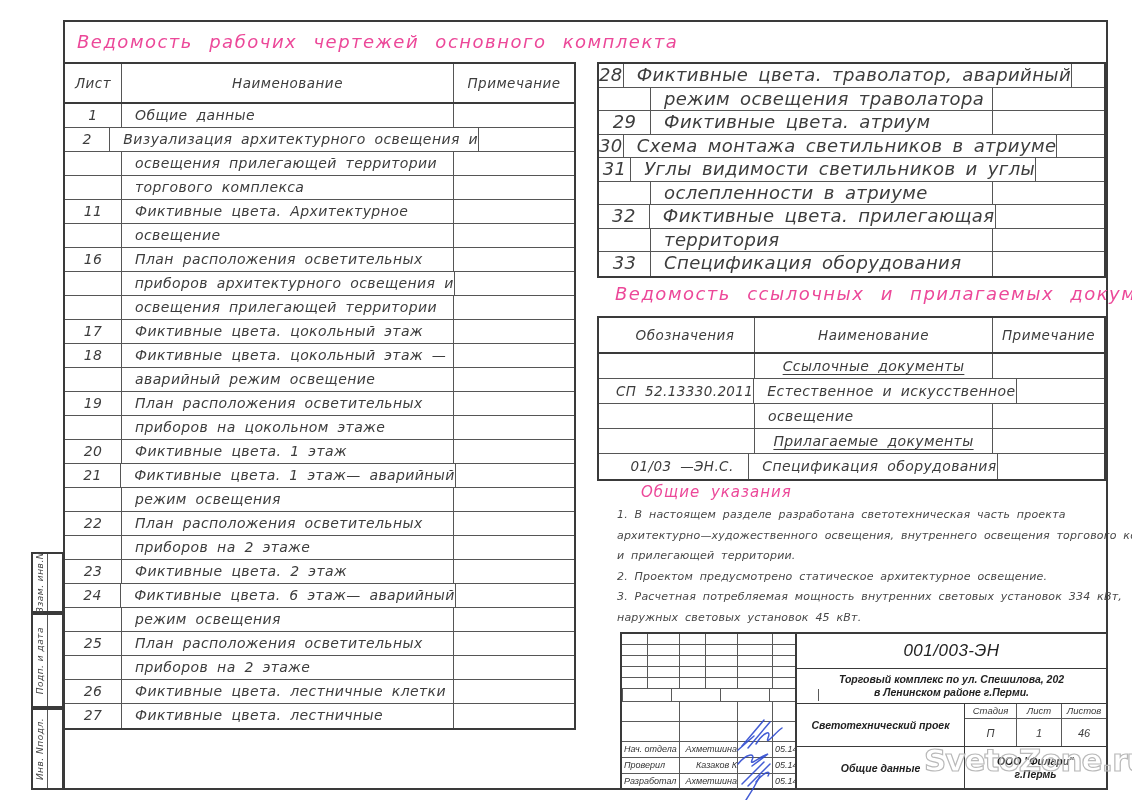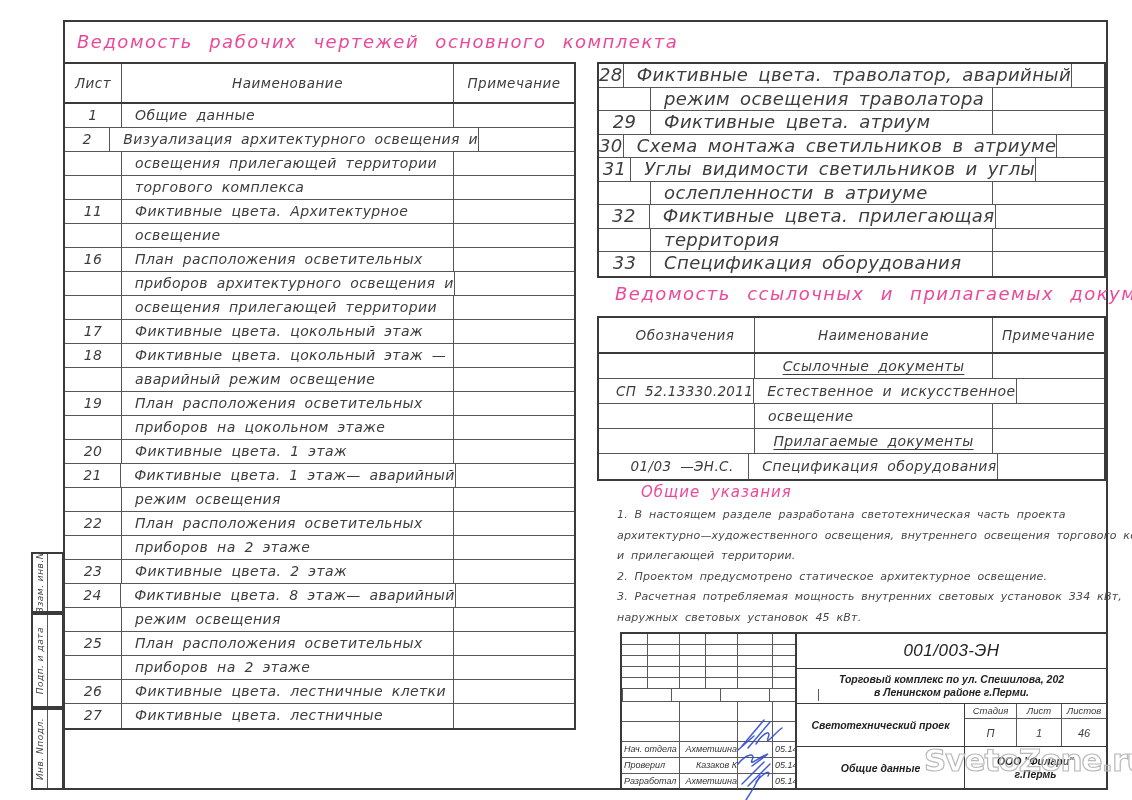--- a/index.html
+++ b/index.html
@@ -259,21 +259,21 @@
   </div>
 
   <div class="t-row">
     <div class="cell c-sheet">23</div>
     <div class="cell c-name">Фиктивные цвета. 2 этаж</div>
     <div class="cell c-note"></div>
   </div>
 
   <div class="t-row">
     <div class="cell c-sheet">24</div>
-    <div class="cell c-name">Фиктивные цвета. 8 этаж— аварийный</div>
+    <div class="cell c-name">Фиктивные цвета. 6 этаж— аварийный</div>
     <div class="cell c-note"></div>
   </div>
 
   <div class="t-row">
     <div class="cell c-sheet"></div>
     <div class="cell c-name">режим освещения</div>
     <div class="cell c-note"></div>
   </div>
 
   <div class="t-row">

